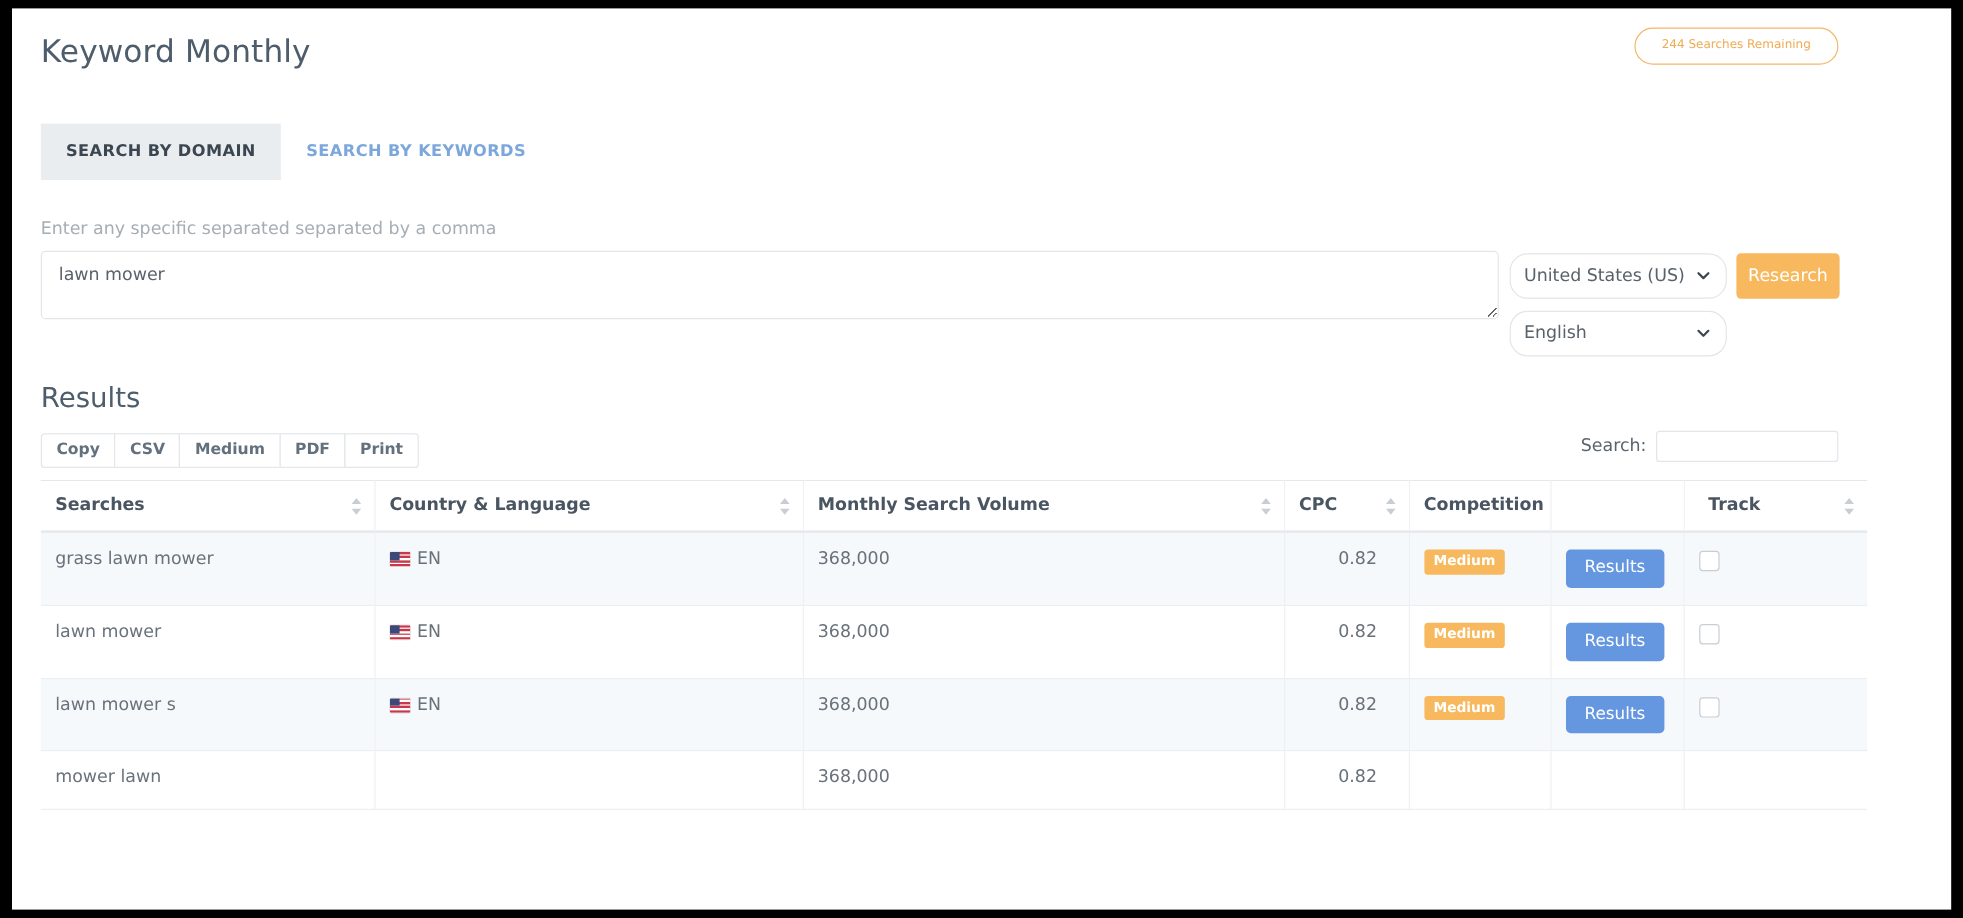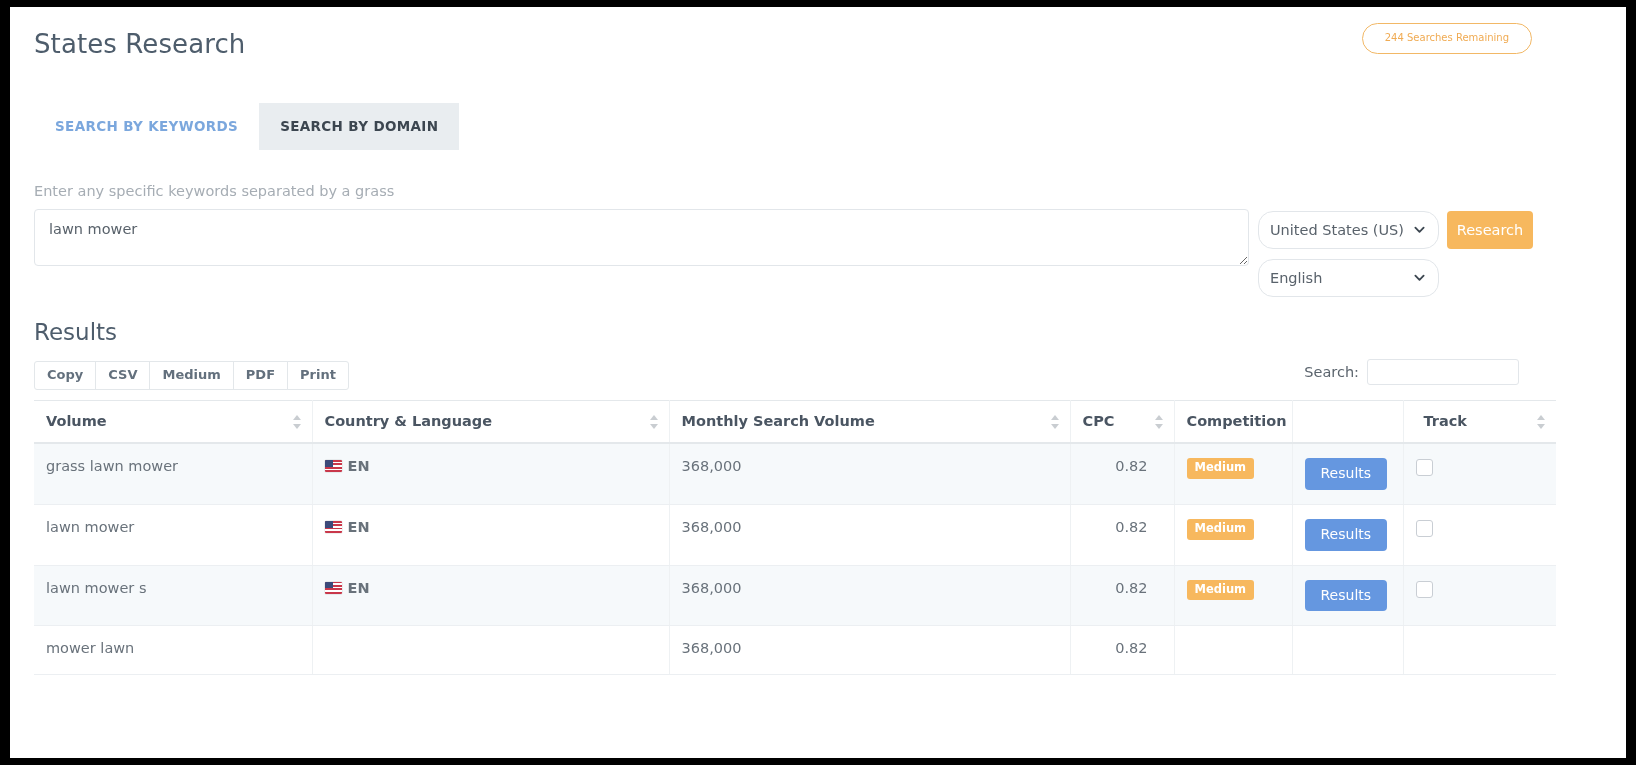--- a/index.html
+++ b/index.html
@@ -154,21 +154,21 @@
     margin-right: -1px;
     cursor: pointer;
     line-height: 1.25;
     font-weight: bold;
   }
   .export-btn:first-child { border-radius: 3px 0 0 3px; }
   .export-btn:last-child  { border-radius: 0 3px 3px 0; }
 
   .search-wrap {
     position: absolute;
-    right: 107px; top: 352px;
+    right: 94px; top: 352px;
     display: flex;
     align-items: center;
     font-size: 14.5px;
     color: #5b646d;
   }
   .search-label { margin-right: 8px; }
   .search-input {
     width: 152px; height: 26px;
     border: 1px solid #e2e6ea;
     border-radius: 3px;
@@ -231,21 +231,21 @@
     color: #69727b;
     padding: 14px 12px;
     height: 49px;
     vertical-align: top;
     background: transparent;
   }
   table.dt tbody td:last-child { border-right: none; }
   table.dt tbody tr:nth-child(odd) { background: #f6f9fb; }
   table.dt tbody tr:nth-child(even) { background: #ffffff; }
 
-  .flagcell { display: flex; align-items: center; gap: 6px; font-weight: bold; }
+  .flagcell { display: flex; align-items: center; gap: 6px; }
   .usflag {
     display: inline-block;
     width: 17px; height: 12px;
     position: relative;
     border-radius: 1px;
     overflow: hidden;
     background: #ffffff;
     flex: 0 0 auto;
     box-shadow: 0 0 0 0.5px rgba(0,0,0,0.12);
   }
@@ -297,30 +297,30 @@
     margin-top: 1px;
   }
   td.cell-track { padding-left: 20px; text-align: left; }
 </style>
 </head>
 <body>
 
 <div id="viewport">
 
   <div class="page-head">
-    <div class="page-title">States Research</div>
+    <div class="page-title">Keyword Monthly</div>
     <div class="searches-badge">244 Searches Remaining</div>
   </div>
 
   <div class="tabs">
+    <button class="tab active">SEARCH BY DOMAIN</button>
     <button class="tab">SEARCH BY KEYWORDS</button>
-    <button class="tab active">SEARCH BY DOMAIN</button>
   </div>
 
-  <div class="form-hint">Enter any specific keywords separated by a grass</div>
+  <div class="form-hint">Enter any specific separated separated by a comma</div>
   <textarea class="kw-textarea" placeholder="" style="">lawn mower</textarea>
 
   <select class="sel sel-country">
     <option>United States (US)</option>
   </select>
   <svg class="sel-arrow arrow-country" viewBox="0 0 12 12">
     <path d="M1.5 4 L6 8.5 L10.5 4" fill="none" stroke="currentColor" stroke-width="2" stroke-linecap="round" stroke-linejoin="round"></path>
   </svg>
 
   <select class="sel sel-lang">
@@ -354,21 +354,21 @@
           <col style="width:357px">
           <col style="width:401px">
         <col style="width:104px">
           <col style="width:118px">
           <col style="width:111px">
           <col style="width:153px">
       </colgroup>
       <thead>
         <tr>
           <th>
-            <span>Volume</span>
+            <span>Searches</span>
             <span class="sorticon">
                 <span class="up"></span>
                 <span class="down"></span>
               </span>
           </th>
           <th>
             <span>Country &amp; Language</span>
             <span class="sorticon">
                 <span class="up"></span>
                 <span class="down"></span>

